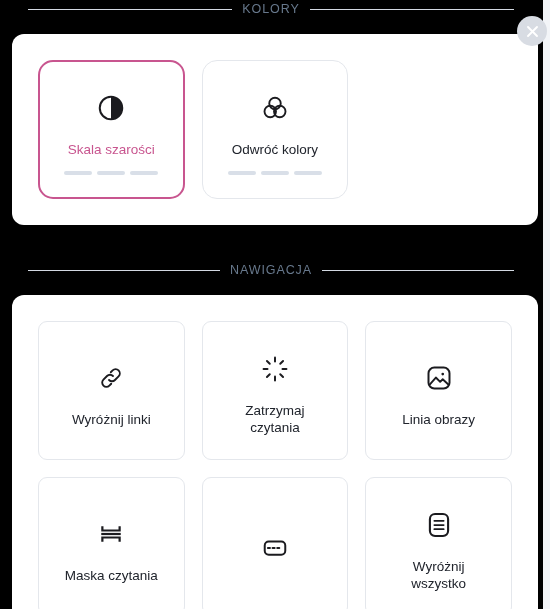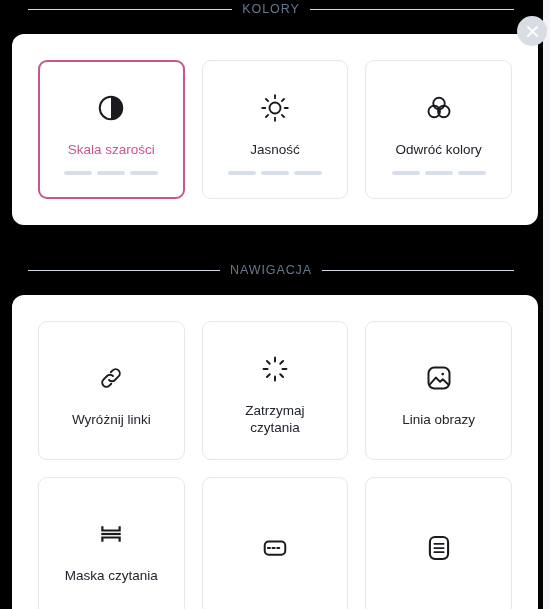--- a/index.html
+++ b/index.html
@@ -93,20 +93,21 @@
     align-items: center;
     justify-content: center;
     box-sizing: border-box;
     cursor: pointer;
     text-align: center;
     position: relative;
   }
   .card.color-card {
     height: 139px;
     padding: 16px 8px 14px;
+    border-radius: 15px;
   }
   .card.nav-card {
     height: 139px;
     padding: 16px 8px 14px;
   }
   .card.selected {
     border: 2px solid #c8558f;
   }
   .card .icon-wrap {
     height: 44px;
@@ -196,43 +197,20 @@
           </svg>
         </span>
         <span class="card-label">Skala szarości</span>
         <span class="level-dashes">
           <i class="dash"></i>
           <i class="dash"></i>
           <i class="dash"></i>
         </span>
       </div>
 
-      <div class="card color-card">
-        <span class="icon-wrap">
-          <svg width="30" height="30" viewBox="0 0 24 24" aria-hidden="true">
-            <circle cx="12" cy="12" r="4.4" fill="none" stroke="#1b1b1f" stroke-width="1.5"></circle>
-            <g stroke="#1b1b1f" stroke-width="1.5" stroke-linecap="round">
-              <path d="M12 1.8 v2.4"></path>
-              <path d="M12 19.8 v2.4"></path>
-              <path d="M1.8 12 h2.4"></path>
-              <path d="M19.8 12 h2.4"></path>
-              <path d="M4.8 4.8 l1.7 1.7"></path>
-              <path d="M17.5 17.5 l1.7 1.7"></path>
-              <path d="M19.2 4.8 l-1.7 1.7"></path>
-              <path d="M6.5 17.5 l-1.7 1.7"></path>
-            </g>
-          </svg>
-        </span>
-        <span class="card-label">Jasność</span>
-        <span class="level-dashes">
-          <i class="dash"></i>
-          <i class="dash"></i>
-          <i class="dash"></i>
-        </span>
-      </div>
 
       <div class="card color-card">
         <span class="icon-wrap">
           <svg width="30" height="30" viewBox="0 0 24 24" aria-hidden="true">
             <g fill="none" stroke="#1b1b1f" stroke-width="1.5">
               <circle cx="12" cy="8.4" r="4.6"></circle>
               <circle cx="8.2" cy="14.8" r="4.6"></circle>
               <circle cx="15.8" cy="14.8" r="4.6"></circle>
             </g>
           </svg>
@@ -327,20 +305,21 @@
         <span class="icon-wrap">
           <svg width="28" height="28" viewBox="0 0 24 24" aria-hidden="true">
             <rect x="4.2" y="2.6" width="15.6" height="18.8" rx="4.4" fill="none" stroke="#1b1b1f" stroke-width="1.8"></rect>
             <g stroke="#1b1b1f" stroke-width="1.5" stroke-linecap="round">
               <path d="M8 8.4 h8"></path>
               <path d="M8 12 h8"></path>
               <path d="M8 15.6 h8"></path>
             </g>
           </svg>
         </span>
+        <span class="card-label">Wyróżnij wszystko</span>
       </div>
 
     </div>
   </div>
 
   <div class="scrollbar-track">
     <div class="scrollbar-thumb"></div>
   </div>
 
 </div>

